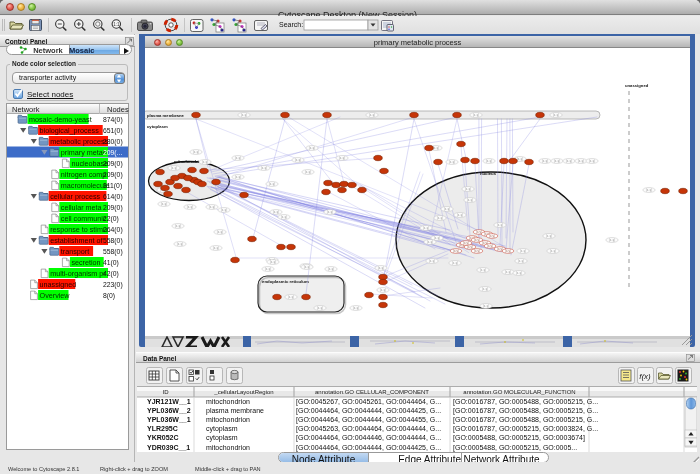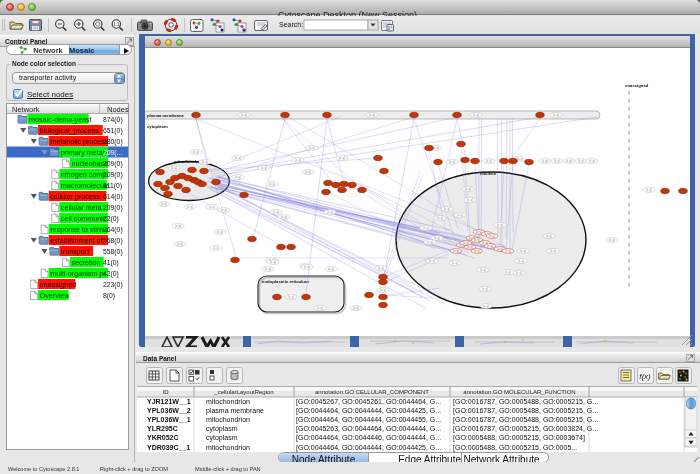--- a/index.html
+++ b/index.html
@@ -290,20 +290,21 @@
       <rect x="31.1" y="177.0" width="30.4" height="10" fill="#00ff00"></rect>
       <text x="32.6" y="184.8" font-size="7.2" fill="#003300">Overview</text>
       <text x="96.0" y="184.7" font-size="6.8" fill="#111">8(0)</text>
     </svg>
 <div class="abs" style="left:136px;top:34px;width:564px;height:318px;background:#e7e7e7;"></div>
     <div class="abs" style="left:139px;top:34px;width:556px;height:313px;background:#3c64a6;border-radius:0 0 2px 2px;"></div>
     <div class="abs" style="left:145px;top:36px;width:545px;height:12px;background:linear-gradient(#e2e2e2,#b6b6b6);border-bottom:1px solid #888;">
 <div class="abs tl" style="left:9px;top:2.5px;width:7px;height:7px;border-radius:50%;background:radial-gradient(circle at 35% 30%,#f8b8b0,#ee6a5f 45%,#b33a30);border:0.5px solid #a03028;"></div>
 <div class="abs tl" style="left:20px;top:2.5px;width:7px;height:7px;border-radius:50%;background:radial-gradient(circle at 35% 30%,#ffe9a8,#f5bf4f 45%,#c78f28);border:0.5px solid #ad7d20;"></div>
 <div class="abs tl" style="left:31px;top:2.5px;width:7px;height:7px;border-radius:50%;background:radial-gradient(circle at 35% 30%,#d2f0a8,#8fd04f 45%,#5a9428);border:0.5px solid #548c24;"></div>
+<div class="abs" style="left:0;top:2px;width:545px;text-align:center;font-size:7.5px;color:#222;">primary metabolic process</div>
 </div>
     <svg class="abs" style="left:145px;top:48px;background:#fff;" width="545" height="288" viewBox="145 48 545 288">
       <rect x="142" y="111" width="458" height="8" rx="4" fill="#ededed" stroke="#a8a8a8" stroke-width="0.8"></rect>
       <text x="147" y="117" font-size="4.2" font-weight="bold" fill="#111">plasma membrane</text>
       <text x="147" y="127.5" font-size="4.2" font-weight="bold" fill="#111">cytoplasm</text>
       <ellipse cx="189" cy="181" rx="40.5" ry="19.5" fill="#ebebeb" stroke="#111" stroke-width="1.3"></ellipse>
       <text x="189" y="163" font-size="4.3" font-weight="bold" fill="#111" text-anchor="middle">mitochondrion</text>
       <ellipse cx="491" cy="240" rx="95" ry="68" fill="#ececec" stroke="#111" stroke-width="1.4"></ellipse>
       <text x="488" y="174.5" font-size="4.3" font-weight="bold" fill="#111" text-anchor="middle">nucleus</text>
       <rect x="258" y="276" width="86" height="36" rx="9" fill="#efefef" stroke="#222" stroke-width="1.1"></rect>

